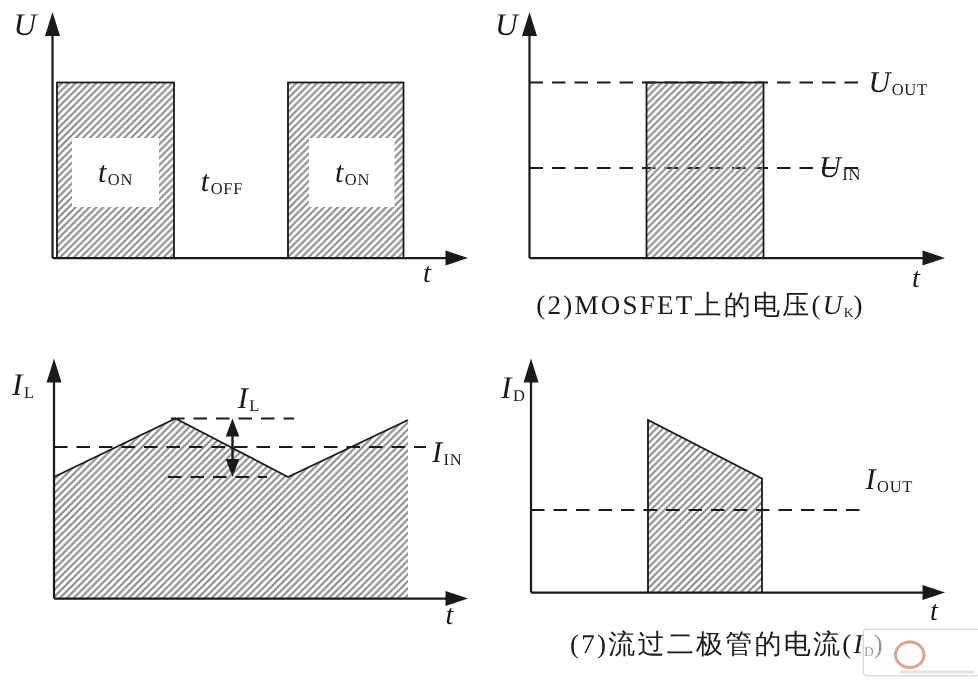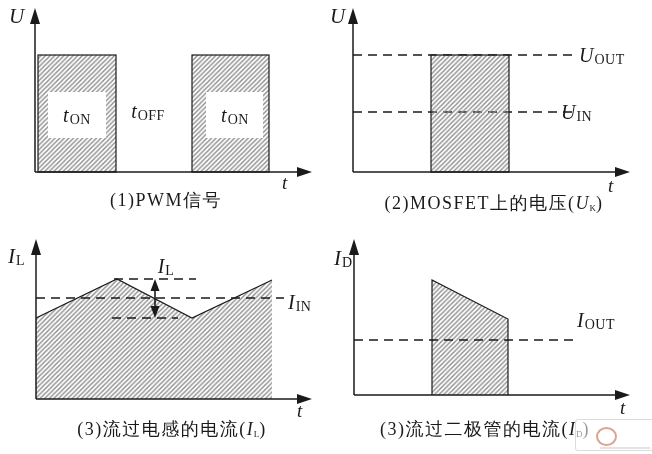--- a/index.html
+++ b/index.html
@@ -7,21 +7,21 @@
     position:relative; width:652px; height:454px; background:#ffffff;
     font-family:"Liberation Serif","DejaVu Serif",serif; color:#1a1a1a;
     overflow:hidden;
   }
   #stage svg { position:absolute; }
   .lbl { position:absolute; white-space:nowrap; line-height:1; }
   .center { transform:translate(-50%,-50%); }
   .vcenter { transform:translateY(-50%); }
   .base { font-style:italic; font-size:20px; }
   .base.big { font-size:21px; }
-  .sub { font-style:normal; font-size:14px; position:relative; top:2px; margin-left:1px; letter-spacing:0.5px; }
+  .sub { font-style:normal; font-size:11px; position:relative; top:2px; margin-left:1px; letter-spacing:0.5px; }
   .axis-t { font-style:italic; font-size:19px; }
   .axis-u { font-style:italic; font-size:21px; }
   .caption { position:absolute; font-size:18px; letter-spacing:1.5px; white-space:nowrap; transform:translate(-50%,-50%); line-height:1.2; }
   .caption .base { font-size:18px; letter-spacing:0; }
   .caption .sub { font-size:9px; letter-spacing:0; }
   .wm-box { position:absolute; left:575px; top:419px; width:77px; height:30px;
     background:rgba(255,255,255,0.55); border:1px solid rgba(205,205,205,0.7); border-radius:3px; z-index:5; }
   .wm-ring { position:absolute; left:596px; top:427px; width:17px; height:15px;
     border:2px solid rgba(192,90,50,0.55); border-radius:50%; z-index:6; }
   .wm-line { position:absolute; left:600px; top:447px; width:50px; height:2px;
@@ -94,38 +94,36 @@
     <line x1="28" y1="113" x2="250" y2="113" stroke="#1a1a1a" stroke-width="1.3" stroke-dasharray="9 6"></line>
     <line x1="28" y1="168" x2="28" y2="26" stroke="#1a1a1a" stroke-width="1.5"></line>
     <polygon points="28,12 23,28 33,28" fill="#1a1a1a"></polygon>
     <line x1="28" y1="168" x2="292" y2="168" stroke="#1a1a1a" stroke-width="1.5"></line>
     <polygon points="304,168 289,163 289,173" fill="#1a1a1a"></polygon>
   </svg>
 
   <span class="lbl axis-u" style="left:9px;top:6px">U</span>
   <span class="lbl axis-t" style="left:282px;top:173px">t</span>
   <span class="lbl center" style="left:77px;top:115px"><i class="base">t</i><span class="sub">ON</span></span>
-  <span class="lbl center" style="left:148px;top:111px"><i class="base">t</i><span class="sub">OFF</span></span>
+  <span class="lbl center" style="left:148px;top:121px"><i class="base">t</i><span class="sub">OFF</span></span>
   <span class="lbl center" style="left:235px;top:115px"><i class="base">t</i><span class="sub">ON</span></span>
-  <div class="caption" style="left:166px;top:201px"><span>(1)PWM信号</span></div>
 
   <span class="lbl axis-u" style="left:330px;top:6px">U</span>
   <span class="lbl axis-t" style="left:608px;top:176px">t</span>
   <span class="lbl vcenter" style="left:579px;top:55px"><i class="base">U</i><span class="sub">OUT</span></span>
-  <span class="lbl vcenter" style="left:561px;top:112px"><i class="base">U</i><span class="sub">IN</span></span>
-  <div class="caption" style="left:494px;top:204px"><span>(2)MOSFET上的电压(</span><i class="base">U</i><span class="sub">K</span><span>)</span></div>
+  <span class="lbl vcenter" style="left:546px;top:112px"><i class="base">U</i><span class="sub">IN</span></span>
+  <div class="caption" style="left:467px;top:204px"><span>(2)MOSFET上的电压(</span><i class="base">U</i><span class="sub">K</span><span>)</span></div>
 
   <span class="lbl" style="left:8px;top:246px"><i class="base big">I</i><span class="sub">L</span></span>
   <span class="lbl axis-t" style="left:297px;top:401px">t</span>
   <span class="lbl center" style="left:166px;top:266px"><i class="base">I</i><span class="sub">L</span></span>
   <span class="lbl vcenter" style="left:288px;top:302px"><i class="base">I</i><span class="sub">IN</span></span>
-  <div class="caption" style="left:172px;top:430px"><span>(3)流过电感的电流(</span><i class="base">I</i><span class="sub">L</span><span>)</span></div>
 
   <span class="lbl" style="left:334px;top:248px"><i class="base big">I</i><span class="sub">D</span></span>
   <span class="lbl axis-t" style="left:620px;top:398px">t</span>
   <span class="lbl vcenter" style="left:577px;top:320px"><i class="base">I</i><span class="sub">OUT</span></span>
-  <div class="caption" style="left:485px;top:430px"><span>(3)流过二极管的电流(</span><i class="base">I</i><span class="sub">D</span><span>)</span></div>
+  <div class="caption" style="left:485px;top:430px"><span>(7)流过二极管的电流(</span><i class="base">I</i><span class="sub">D</span><span>)</span></div>
 
   <div class="wm-box"></div>
   <div class="wm-ring"></div>
   <div class="wm-line"></div>
 
 </div>
 
 </body></html>

